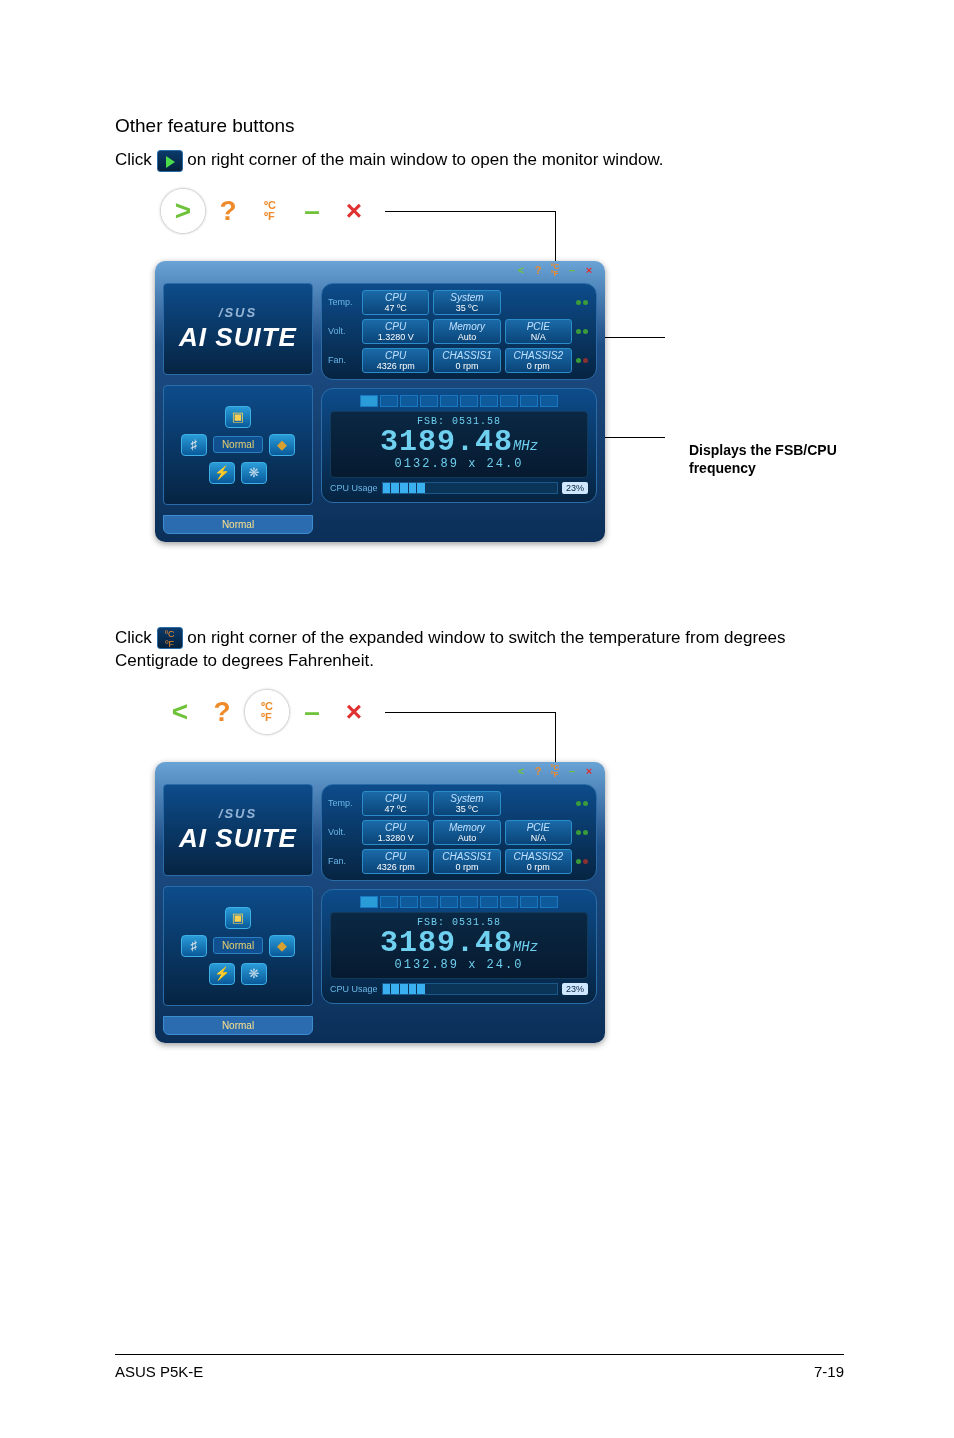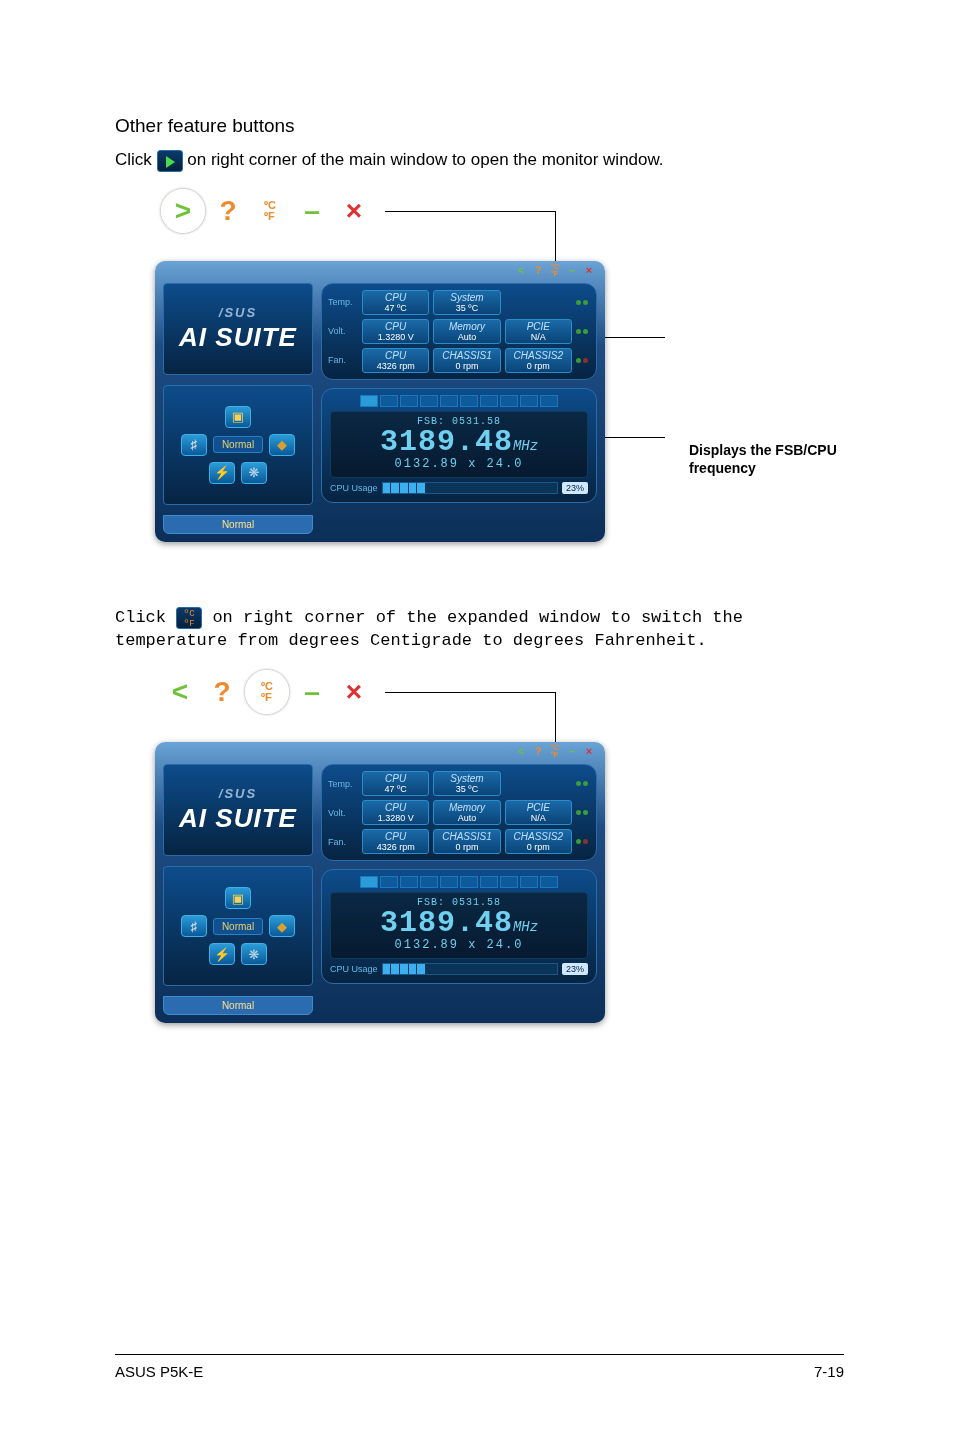--- a/index.html
+++ b/index.html
@@ -364,21 +364,21 @@
       </div>
     </div>
   </div>
 
   <div style="position:absolute;left:450px;top:150px;width:60px;height:1px;background:#000;"></div>
 
   <div style="position:absolute;left:450px;top:250px;width:60px;height:1px;background:#000;"></div>
   <div class="callout" style="left:518px;top:254px;margin-left:16px;">Displays the FSB/CPU frequency</div>
 </div>
 
-<p class="body-text" style="margin-top:40px;font-family:Liberation Mono, monospace;">
+<p class="body-text" style="margin-top:60px;">
   <span>Click </span>
   <span class="inline-icon temp">ºC<br>ºF</span>
   <span> on right corner of the expanded window to switch the temperature from degrees Centigrade to degrees Fahrenheit.</span>
 </p>
 
 <div class="figure-wrap" style="height:380px;">
   <div class="toolbar-strip">
     <div class="tbtn green lt"></div>
     <div class="tbtn orange q"></div>
     <div class="tbtn orange tmp circle-hi">ºC<br>ºF</div>

